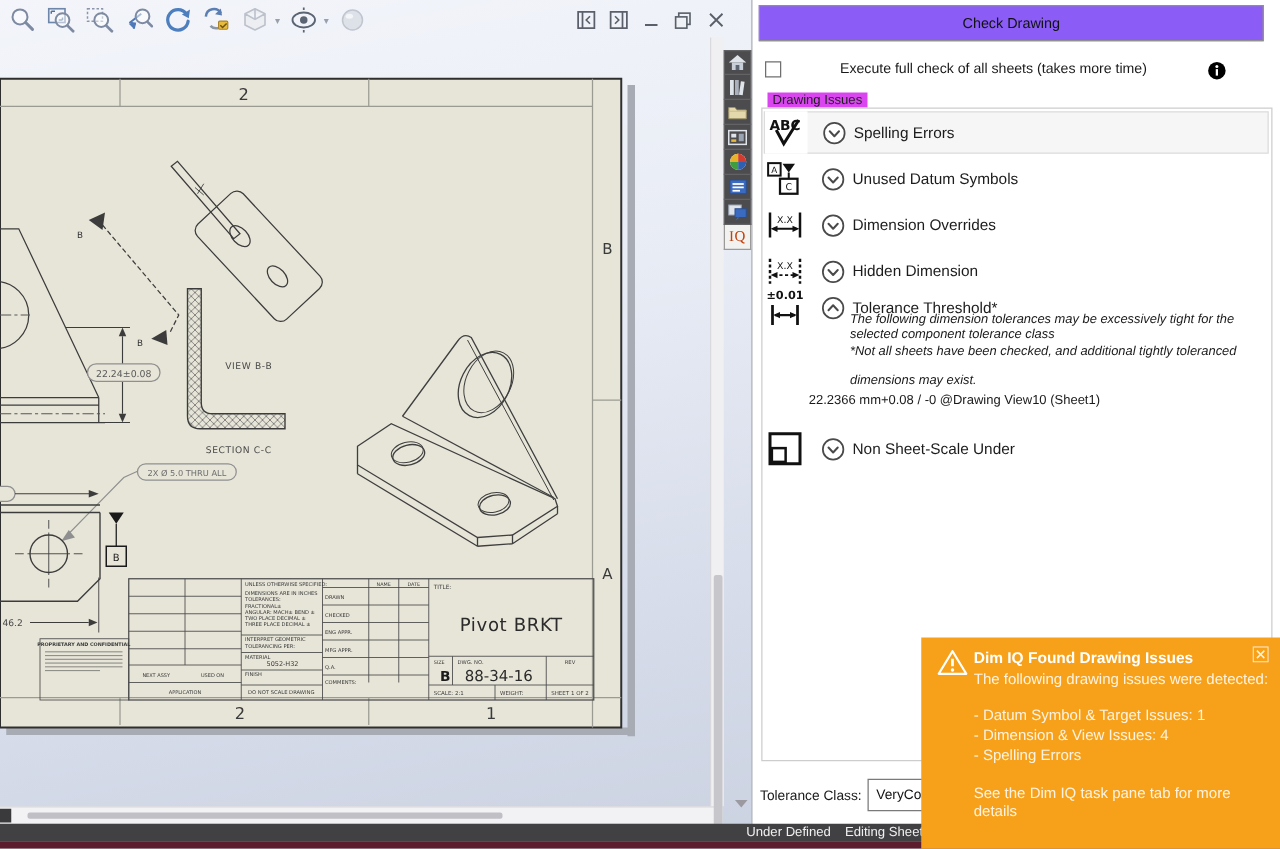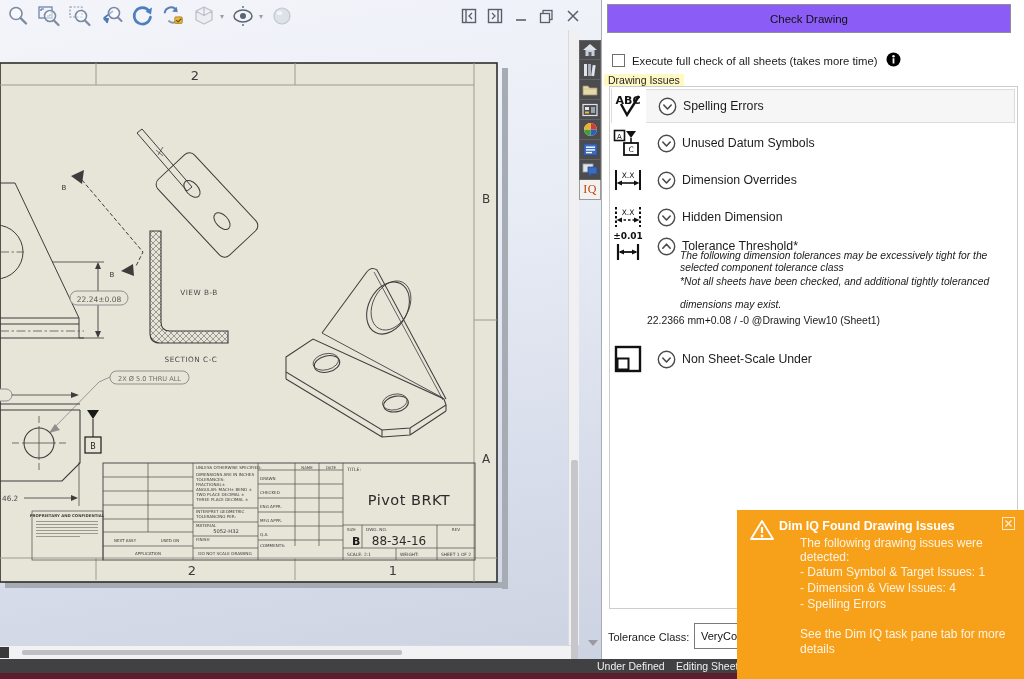--- a/index.html
+++ b/index.html
@@ -34,43 +34,43 @@
           display:flex; align-items:center; justify-content:center; }
   .ttab:first-child { border-top:1px solid #636366; }
   .ttab.sel { background:#f2f2f0; border-color:#9a9a98; }
   .ttab.sel span { font-family:"Liberation Serif", serif; font-size:12px; color:#c2410c; letter-spacing:0.5px; }
 
   
   .panel { left:601px; top:0; width:423px; height:660px; background:#ffffff; border-left:1px solid #a9adb3; z-index:5; }
   .checkbtn { position:absolute; left:5px; top:4px; width:404px; height:29px; background:#8b5cf6;
               border:1px solid #8f8f8f; display:flex; align-items:center; justify-content:center;
               font-size:11.5px; color:#111; }
-  .cbrow { position:absolute; left:10px; top:49px; width:404px; height:18px; display:flex; align-items:flex-end; }
+  .cbrow { position:absolute; left:10px; top:49px; width:404px; height:18px; display:flex; align-items:flex-start;gap:40px; }
   .cbox { width:13px; height:13px; background:#fff; border:1px solid #6f6f6f; margin-right:7px; }
   .cblabel { font-size:11.3px; color:#1a1a1a; }
   .inficon { margin-left:8px; }
   .groupbox { position:absolute; left:7px; top:86px; width:409px; height:523px; border:1px solid #cdcdcd; }
-  .grouplabel { position:absolute; left:2px; top:74px; background:#fef9c3; padding:0 4px; font-size:10.5px; color:#1f1f1f; }
+  .grouplabel { position:absolute; left:12px; top:74px; background:#d946ef; padding:0 4px; font-size:10.5px; color:#1f1f1f; }
   .issuerow { position:absolute; left:9px; width:404px; height:34px; display:flex; align-items:center; }
   .issuerow.hl { background:#f6f6f6; border:1px solid #dcdcdc; }
   .iconbox { width:34px; height:34px; display:flex; align-items:center; justify-content:center; flex:0 0 34px; }
   .iconbox.white { background:#ffffff; }
   .chev { margin-left:12px; margin-right:6px; flex:0 0 19px; }
   .ilabel { font-size:12.3px; color:#1c1c1c; }
   .tol-desc { position:absolute; left:78px; font-size:10.3px; font-style:italic; color:#1a1a1a; }
   .tol-res { position:absolute; left:45px; font-size:10.4px; color:#1a1a1a; }
   .tcrow { position:absolute; left:6px; top:623px; width:410px; height:28px; }
   .tclabel { position:absolute; left:0; top:8px; font-size:11px; color:#1a1a1a; }
   .tcselect { position:absolute; left:86px; top:0; width:150px; height:26px; background:#fff;
               border:1px solid #7a7a7a; font-size:11px; color:#111; display:flex; align-items:center; padding-left:6px; }
 
   
   .toast { left:737px; top:510px; width:287px; height:211px; background:#f7a11a; z-index:60; color:#fff; }
   .toast .ttl { position:absolute; left:42px; top:9px; font-size:12.4px; font-weight:bold; color:#ffffff; }
-  .toast .bline { position:absolute; left:42px; font-size:12px; color:rgba(255,255,255,0.87);margin-left:21px; }
+  .toast .bline { position:absolute; left:42px; font-size:12px; color:rgba(255,255,255,0.87); }
   .toast .close { position:absolute; right:9px; top:7px; }
 
   
   .statusbar { left:0; top:659px; width:1024px; height:14px; background:#414144; z-index:10; color:#f0f0f0; font-size:10.5px; }
   .statusbar span { position:absolute; top:1px;text-align:center; }
   .redstrip { left:0; top:673px; width:1024px; height:6px; background:#5c1e2e; z-index:10; }
 </style>
 </head>
 <body>
 

